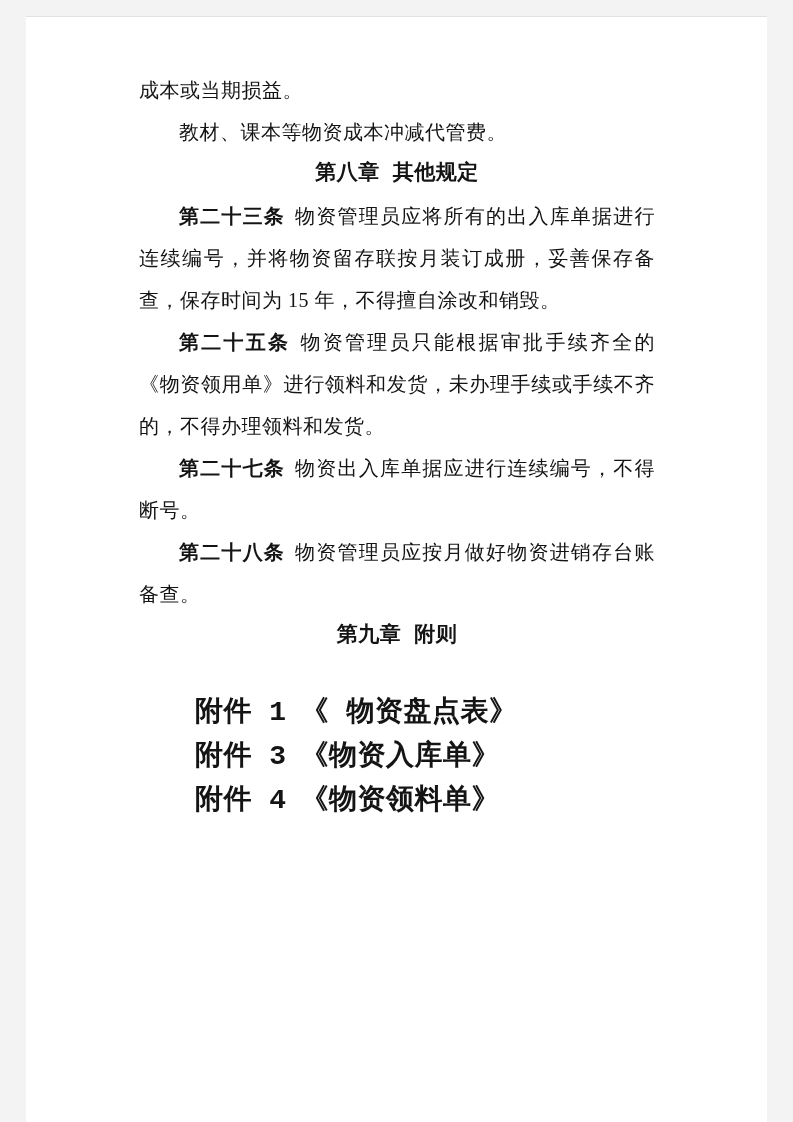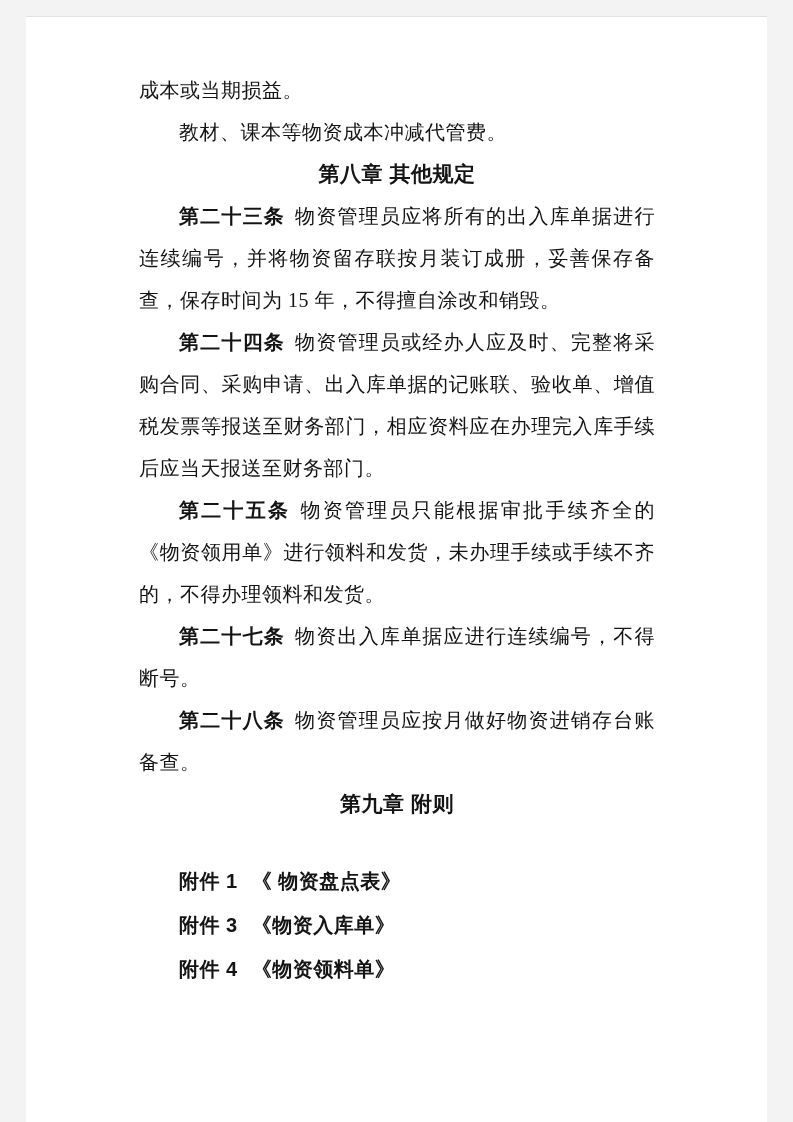--- a/index.html
+++ b/index.html
@@ -35,33 +35,33 @@
     font-weight: bold;
     font-family: "Liberation Sans", "DejaVu Sans", sans-serif;
     margin-right: 10px;
   }
   h2.chapter-title {
     margin: 0;
     font-size: 21px;
     font-weight: bold;
     line-height: 42px;
     text-align: center;
-    font-family: Liberation Sans, sans-serif;
+    font-family: Liberation Mono, monospace;
     letter-spacing: 0.5px;
   }
   .attachments {
     margin-top: 34px;
   }
   p.attachment-line {
     margin: 0;
-    font-size: 20px;
+    font-size: 28px;
     font-weight: bold;
     line-height: 44px;
     text-indent: 2em;
-    font-family: Liberation Sans, sans-serif;
+    font-family: Liberation Mono, monospace;
     letter-spacing: 0.5px;
   }
   .attachment-label {
     margin-right: 14px;
   }
 </style>
 </head>
 <body>
 
 <div class="page">
@@ -69,23 +69,20 @@
   <p class="body-text no-indent">成本或当期损益。</p>
 
   <p class="body-text">教材、课本等物资成本冲减代管费。</p>
 
   <h2 class="chapter-title">第八章 其他规定</h2>
 
   <p class="body-text">
     <span class="article-label">第二十三条</span><span>物资管理员应将所有的出入库单据进行连续编号，并将物资留存联按月装订成册，妥善保存备查，保存时间为 15 年，不得擅自涂改和销毁。</span>
   </p>
 
-  <p class="body-text">
-    <span class="article-label">第二十四条</span><span>物资管理员或经办人应及时、完整将采购合同、采购申请、出入库单据的记账联、验收单、增值税发票等报送至财务部门，相应资料应在办理完入库手续后应当天报送至财务部门。</span>
-  </p>
 
   <p class="body-text">
     <span class="article-label">第二十五条</span><span>物资管理员只能根据审批手续齐全的《物资领用单》进行领料和发货，未办理手续或手续不齐的，不得办理领料和发货。</span>
   </p>
 
 
   <p class="body-text">
     <span class="article-label">第二十七条</span><span>物资出入库单据应进行连续编号，不得断号。</span>
   </p>
 

